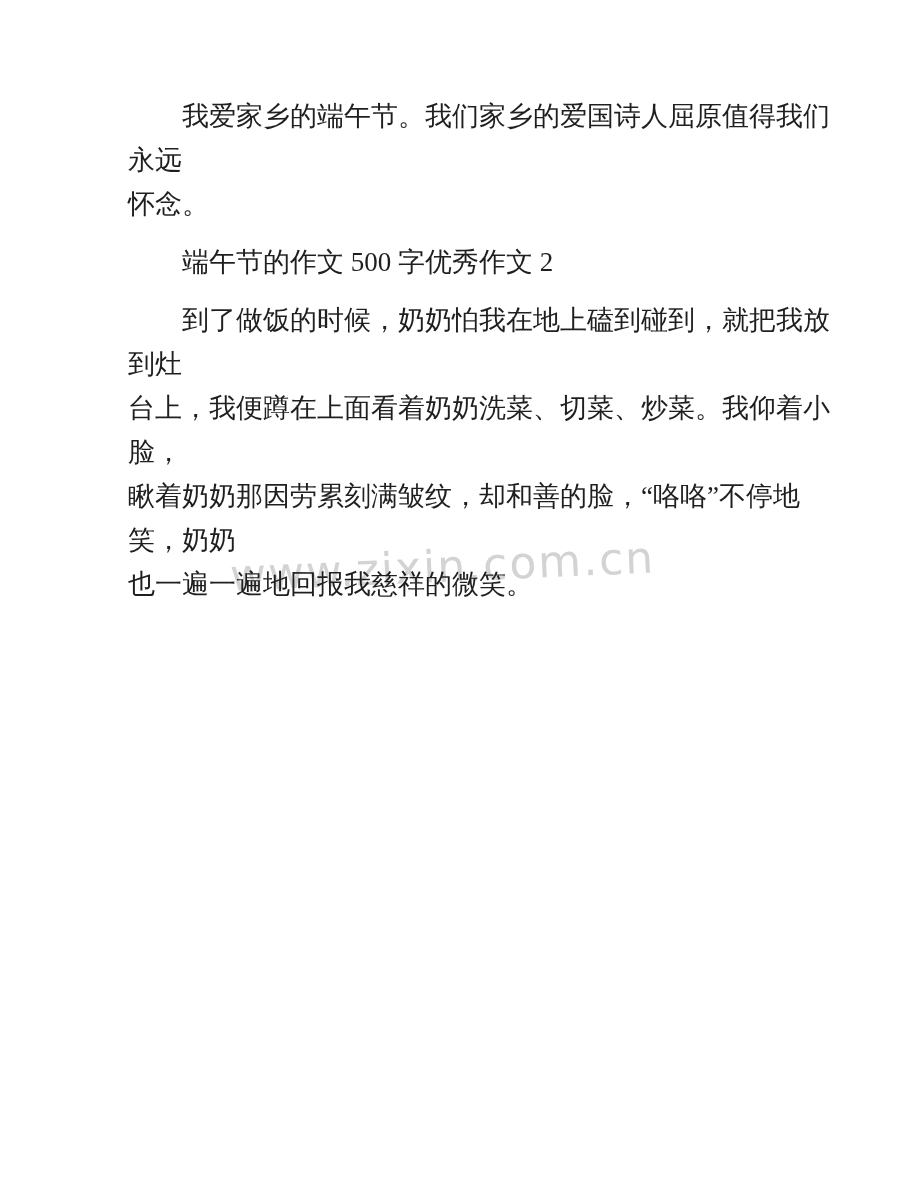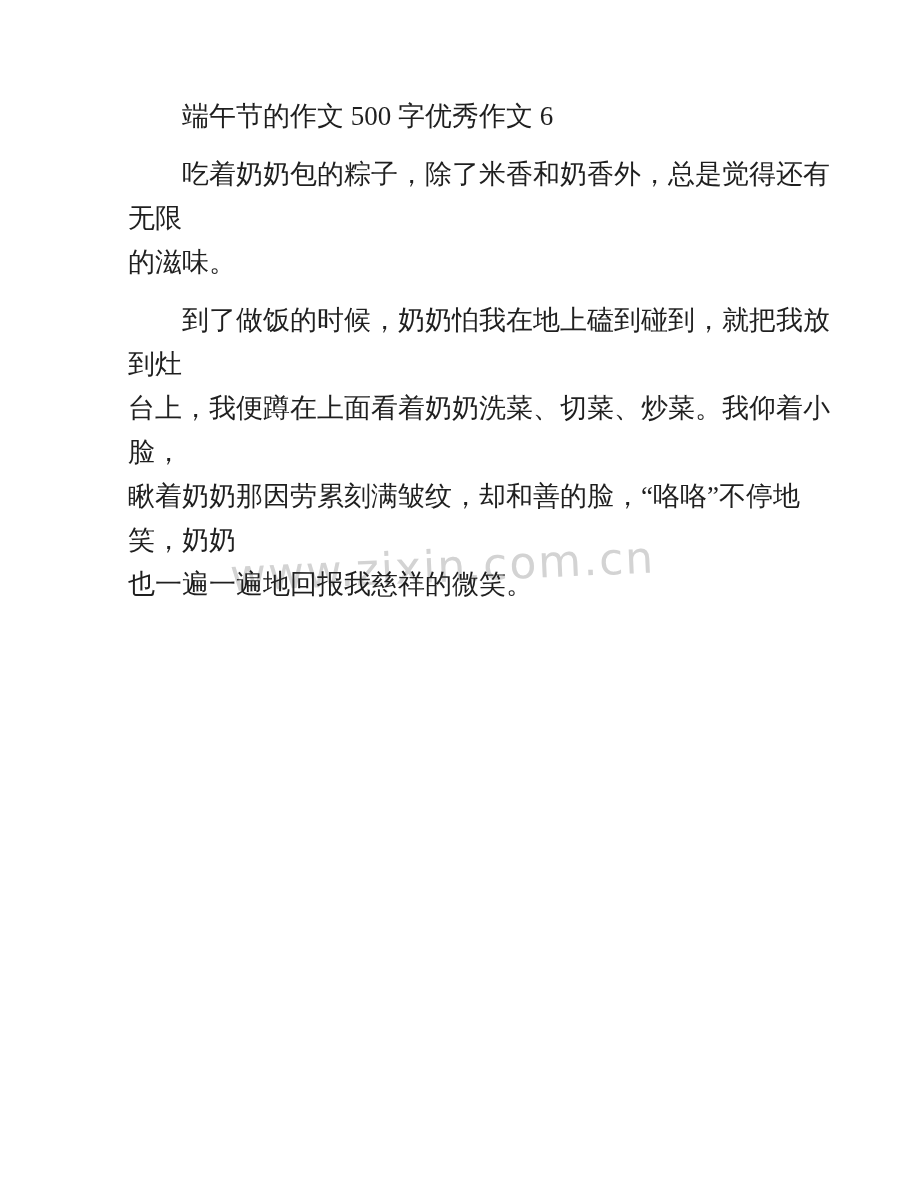--- a/index.html
+++ b/index.html
@@ -49,25 +49,25 @@
   .content { z-index: 2; position: absolute; }
 </style>
 </head>
 <body>
 
 <div class="page">
 
   <div class="watermark">www.zixin.com.cn</div>
 
   <div class="content">
+    <p class="para">　　我爱家乡的端午节。我们家乡的爱国诗人屈原值得我们永远
+怀念。</p>
 
-    <p class="para">　　端午节的作文 500 字优秀作文 6</p>
+    <p class="para">　　端午节的作文 500 字优秀作文 2</p>
 
-    <p class="para">　　吃着奶奶包的粽子，除了米香和奶香外，总是觉得还有无限
-的滋味。</p>
 
 
     <p class="para">　　到了做饭的时候，奶奶怕我在地上磕到碰到，就把我放到灶
 台上，我便蹲在上面看着奶奶洗菜、切菜、炒菜。我仰着小脸，
 瞅着奶奶那因劳累刻满皱纹，却和善的脸，“咯咯”不停地笑，奶奶
 也一遍一遍地回报我慈祥的微笑。</p>
 
   </div>
 
 </div>

